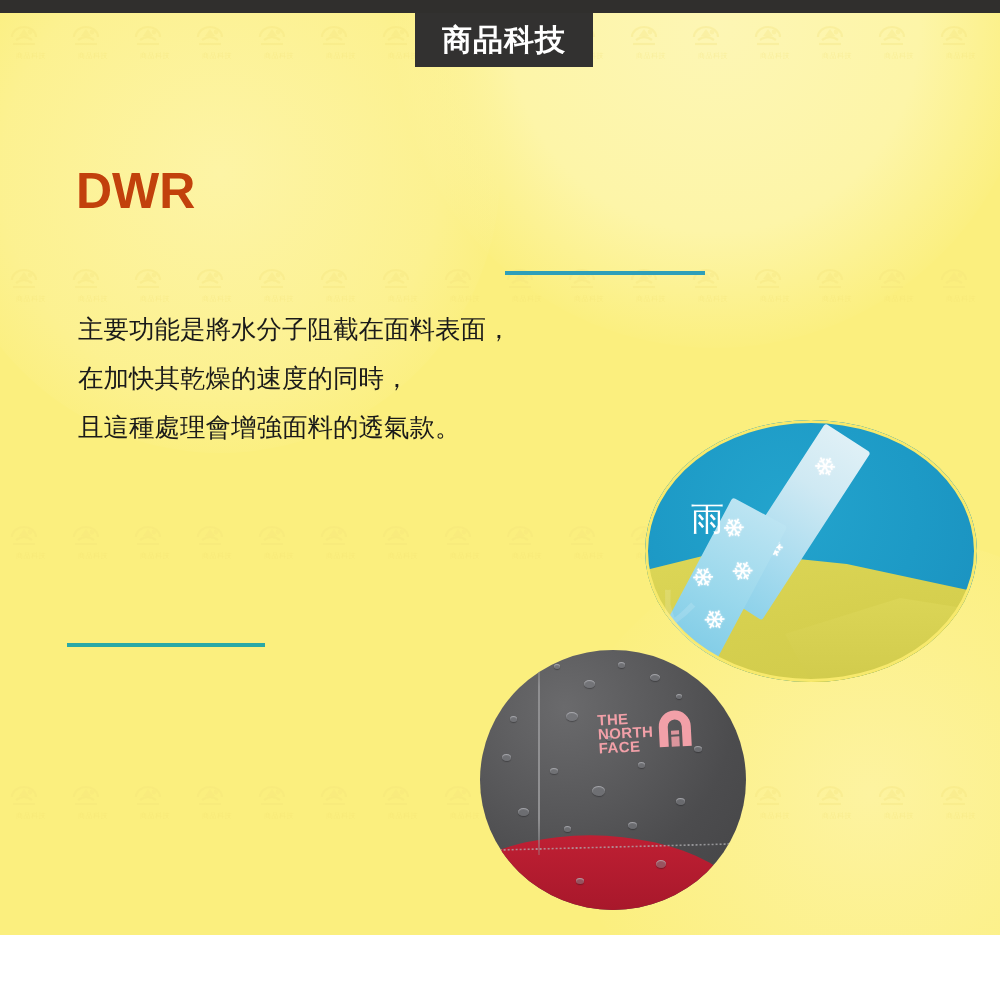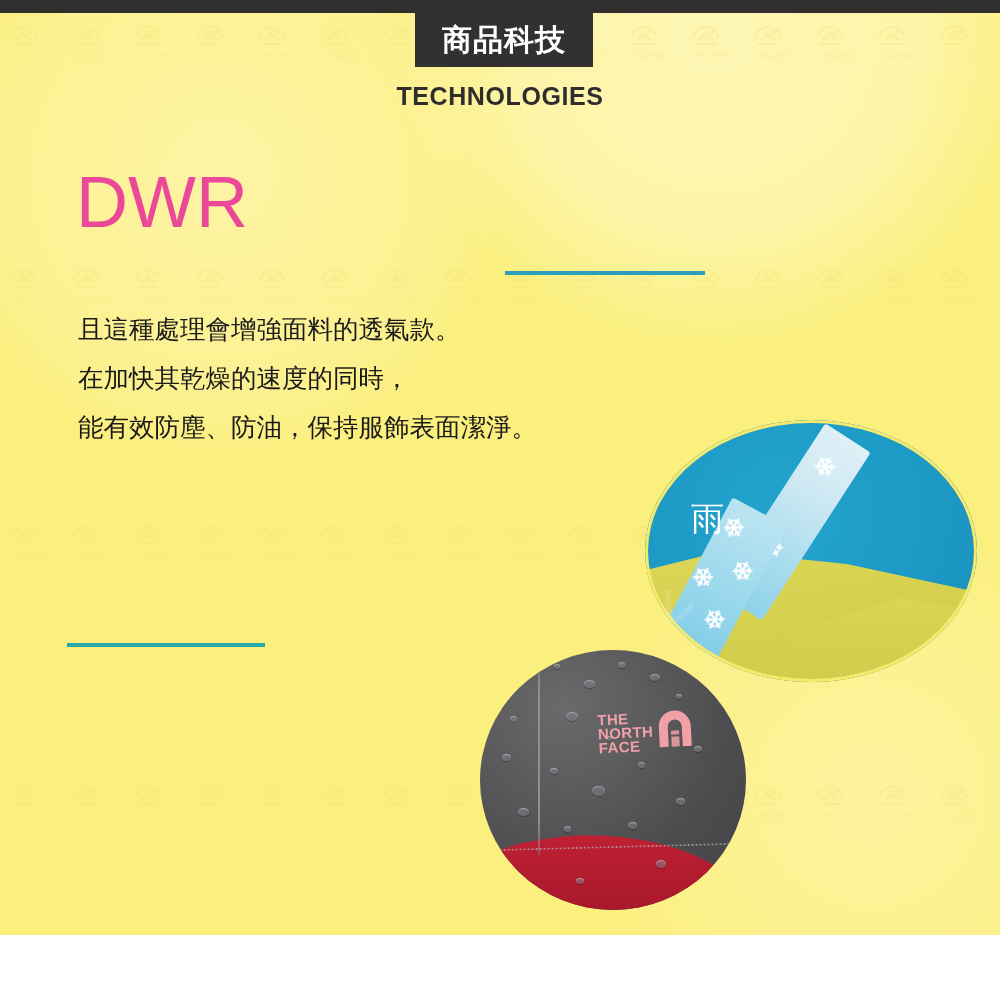--- a/index.html
+++ b/index.html
@@ -111,23 +111,23 @@
 
   
   .title-row{
     position:absolute;
     left:76px;top:166px;
     display:flex;
     align-items:baseline;
     z-index:25;
   }
   .title-en{
-    color:#ec4899;
-    font-size:72px;
-    font-weight:400;
+    color:#c2410c;
+    font-size:50px;
+    font-weight:700;
     letter-spacing:0px;
     line-height:1;
     font-family:"Liberation Sans","DejaVu Sans",sans-serif;
   }
   .title-zh{
     margin-left:26px;
     color:#4ea6d6;
     font-size:36px;
     font-weight:400;
     letter-spacing:9px;
@@ -1291,32 +1291,31 @@
             </svg>
             <div style="font-size:7px;color:#f0de6e;letter-spacing:.5px;text-align:center;margin-top:-2px;font-family:'DejaVu Sans',sans-serif;">商品科技</div>
           </div>
         </div>
       </div>
   </div>
 
   <div class="badge">
     <span class="badge-label">商品科技</span>
   </div>
-  <div class="subhead">TECHNOLOGIES</div>
 
   <div class="title-row">
     <span class="title-en">DWR</span>
   </div>
 
   <div class="rule-top"></div>
 
   <div class="body-copy">
+    <div class="body-line">主要功能是將水分子阻截在面料表面，</div>
+    <div class="body-line">在加快其乾燥的速度的同時，</div>
     <div class="body-line">且這種處理會增強面料的透氣款。</div>
-    <div class="body-line">在加快其乾燥的速度的同時，</div>
-    <div class="body-line">能有效防塵、防油，保持服飾表面潔淨。</div>
   </div>
 
   <div class="rule-bottom"></div>
 
   <div class="photo photo-rain">
     <div class="rain-inner"></div>
 
     <div class="rain-ghost">水</div>
 
     <div class="fabric"></div>

